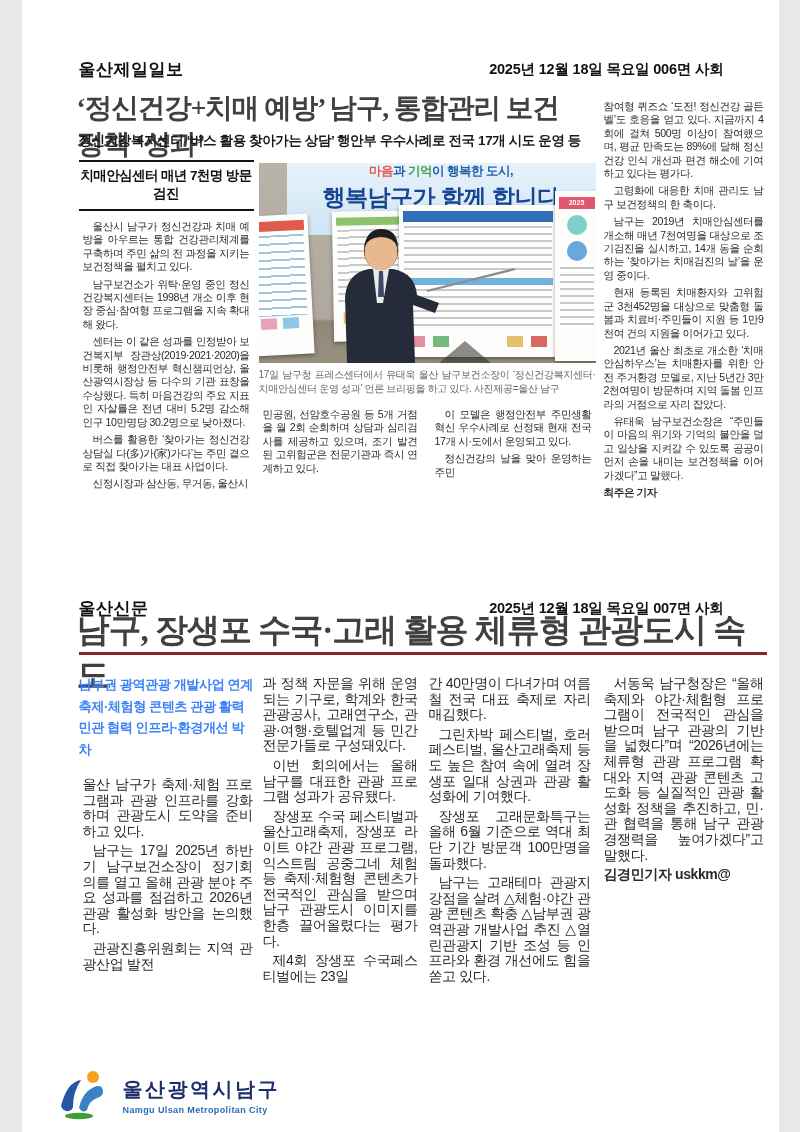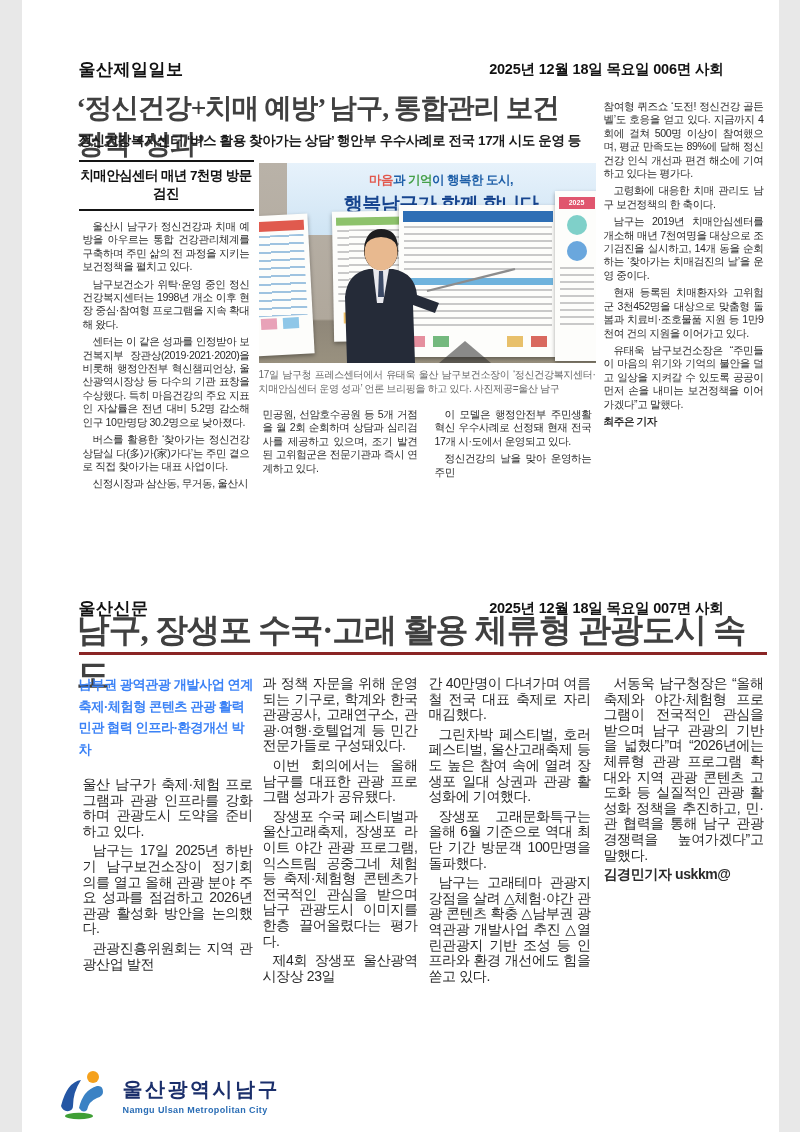--- a/index.html
+++ b/index.html
@@ -19,23 +19,23 @@
   .a2col p{font-size:14px;line-height:15.6px;}
   .byline{display:block;text-align:right;font-weight:bold;text-indent:0 !important;}
   .sectionbox{border-top:2.5px solid #151515;border-bottom:2.5px solid #151515;
               padding:5px 0 6px 0;margin-bottom:9px;font-size:13.5px;font-weight:bold;
               letter-spacing:-0.6px;color:#111;text-align:center;}
   .lede{font-size:13.2px;font-weight:bold;line-height:21.5px;letter-spacing:-0.5px;color:#3b82f6;}
   .redrule{height:2.5px;background:#8a2525;}
   
   #photo{width:337px;height:200px;overflow:hidden;background:linear-gradient(180deg,#b9b2a8 0%,#b0a89c 78%,#8f8779 79%,#99917f 100%);}
   #photo .banner{position:absolute;left:28px;top:0;width:309px;height:72px;
-      background:linear-gradient(180deg,#e7f2fb,#cfe4f4);text-align:center;padding-top:9px;box-sizing:border-box;}
+      background:linear-gradient(180deg,#e7f2fb,#cfe4f4);text-align:center;box-sizing:border-box;}
   #photo .banner .l1{font-size:12.5px;font-weight:bold;letter-spacing:-0.5px;}
-  #photo .banner .l2{font-size:19px;font-weight:900;color:#17458f;letter-spacing:-0.5px;margin-top:2px;}
+  #photo .banner .l2{font-size:23px;font-weight:900;color:#17458f;letter-spacing:-0.5px;margin-top:2px;}
   .c-red{color:#e2574c;} .c-blue{color:#1e5fa8;} .c-green{color:#45a049;}
   #photo .strip{position:absolute;left:152px;top:74px;width:118px;height:12px;background:#3a7fc1;
       color:#fff;font-size:7px;line-height:12px;text-align:center;letter-spacing:-0.3px;}
   #photo .walllogo{position:absolute;right:3px;top:80px;font-size:6.5px;color:#5a5a5a;}
   #photo .walllogo .dot{display:inline-block;width:5px;height:5px;border-radius:50%;background:#d0332a;margin-right:2px;vertical-align:middle;}
   .board{position:absolute;background:#fdfdfb;box-shadow:0 2px 4px rgba(0,0,0,0.35);}
   .board .hdr{height:10px;margin:6px 4px 4px 4px;}
   .tlines{margin:3px 5px;height:58%;background:repeating-linear-gradient(180deg,#c9c9c9 0 2px,transparent 2px 7px);}
   .thumb{position:absolute;width:16px;height:11px;}
   .tripod{position:absolute;width:0;height:0;border-left:26px solid transparent;border-right:26px solid transparent;border-bottom:22px solid #2b2b2b;opacity:0.55;}
@@ -126,21 +126,22 @@
   </div>
   <div class="abs bodycol" style="left:409px;top:404px;width:165px;">
     <p>이 모델은 행정안전부 주민생활혁신 우수사례로 선정돼 현재 전국 17개 시·도에서 운영되고 있다.</p>
     <p>정신건강의 날을 맞아 운영하는 주민</p>
   </div>
 
   <div class="abs bodycol" style="left:578px;top:96px;width:168px;">
     <p class="noindent">참여형 퀴즈쇼 ‘도전! 정신건강 골든벨’도 호응을 얻고 있다. 지금까지 4회에 걸쳐 500명 이상이 참여했으며, 평균 만족도는 89%에 달해 정신건강 인식 개선과 편견 해소에 기여하고 있다는 평가다.</p>
     <p>고령화에 대응한 치매 관리도 남구 보건정책의 한 축이다.</p>
     <p>남구는 2019년 치매안심센터를 개소해 매년 7천여명을 대상으로 조기검진을 실시하고, 14개 동을 순회하는 ‘찾아가는 치매검진의 날’을 운영 중이다.</p>
-    <p>현재 등록된 치매환자와 고위험군 3천452명을 대상으로 맞춤형 돌봄과 치료비·조호물품 지원 등 1만9천여 건의 지원을 이어가고 있다.</p>
+    <p>현재 등록된 치매환자와 고위험군 3천452명을 대상으로 맞춤형 돌봄과 치료비·주민들이 지원 등 1만9천여 건의 지원을 이어가고 있다.</p>
+    <p>2021년 울산 최초로 개소한 ‘치매안심하우스’는 치매환자를 위한 안전 주거환경 모델로, 지난 5년간 3만2천여명이 방문하며 지역 돌봄 인프라의 거점으로 자리 잡았다.</p>
     <p>유태욱 남구보건소장은 “주민들이 마음의 위기와 기억의 불안을 덜고 일상을 지켜갈 수 있도록 공공이 먼저 손을 내미는 보건정책을 이어가겠다”고 말했다.</p>
     <p class="byline">최주은 기자</p>
   </div>
 
   <div class="abs masthead" style="left:57px;top:597px;">울산신문</div>
   <div class="abs dateline" style="right:55px;top:599px;">2025년 12월 18일 목요일 007면 사회</div>
 
   <div class="abs headline" style="left:55px;top:608px;width:700px;font-size:33px;">남구, 장생포 수국·고래 활용 체류형 관광도시 속도</div>
   <div class="abs redrule" style="left:57px;top:652px;width:688px;"></div>
 
@@ -153,21 +154,21 @@
     <div style="height:13px;"></div>
     <p class="noindent">울산 남구가 축제·체험 프로그램과 관광 인프라를 강화하며 관광도시 도약을 준비하고 있다.</p>
     <p>남구는 17일 2025년 하반기 남구보건소장이 정기회의를 열고 올해 관광 분야 주요 성과를 점검하고 2026년 관광 활성화 방안을 논의했다.</p>
     <p>관광진흥위원회는 지역 관광산업 발전</p>
   </div>
 
   <div class="abs bodycol a2col" style="left:237px;top:672px;width:163px;">
     <p class="noindent">과 정책 자문을 위해 운영되는 기구로, 학계와 한국관광공사, 고래연구소, 관광·여행·호텔업계 등 민간 전문가들로 구성돼있다.</p>
     <p>이번 회의에서는 올해 남구를 대표한 관광 프로그램 성과가 공유됐다.</p>
     <p>장생포 수국 페스티벌과 울산고래축제, 장생포 라이트 야간 관광 프로그램, 익스트림 공중그네 체험 등 축제·체험형 콘텐츠가 전국적인 관심을 받으며 남구 관광도시 이미지를 한층 끌어올렸다는 평가다.</p>
-    <p>제4회 장생포 울산광역시장상 23일</p>
+    <p>제4회 장생포 수국페스티벌에는 23일</p>
   </div>
 
   <div class="abs bodycol a2col" style="left:403px;top:672px;width:170px;">
     <p class="noindent">간 40만명이 다녀가며 여름철 전국 대표 축제로 자리매김했다.</p>
     <p>그린차박 페스티벌, 호러 페스티벌, 울산고래축제 등도 높은 참여 속에 열려 장생포 일대 상권과 관광 활성화에 기여했다.</p>
     <p>장생포 고래문화특구는 올해 6월 기준으로 역대 최단 기간 방문객 100만명을 돌파했다.</p>
     <p>남구는 고래테마 관광지 강점을 살려 △체험·야간 관광 콘텐츠 확충 △남부권 광역관광 개발사업 추진 △열린관광지 기반 조성 등 인프라와 환경 개선에도 힘을 쏟고 있다.</p>
   </div>
 
   <div class="abs bodycol a2col" style="left:578px;top:672px;width:168px;">

